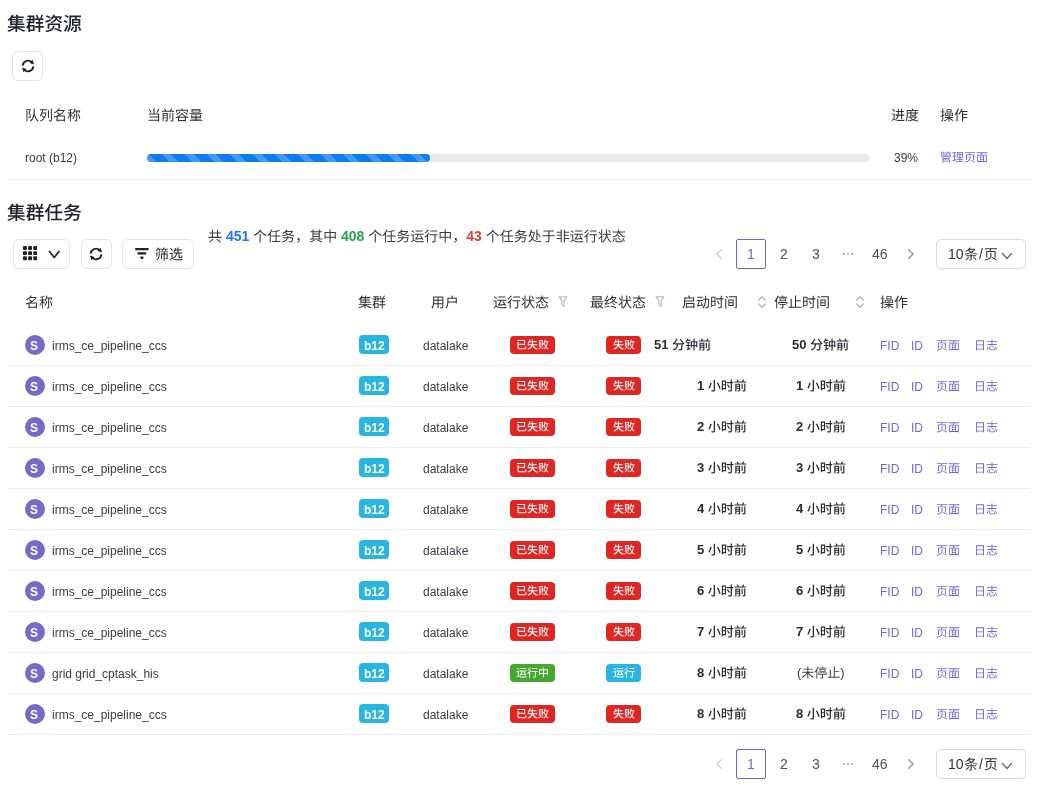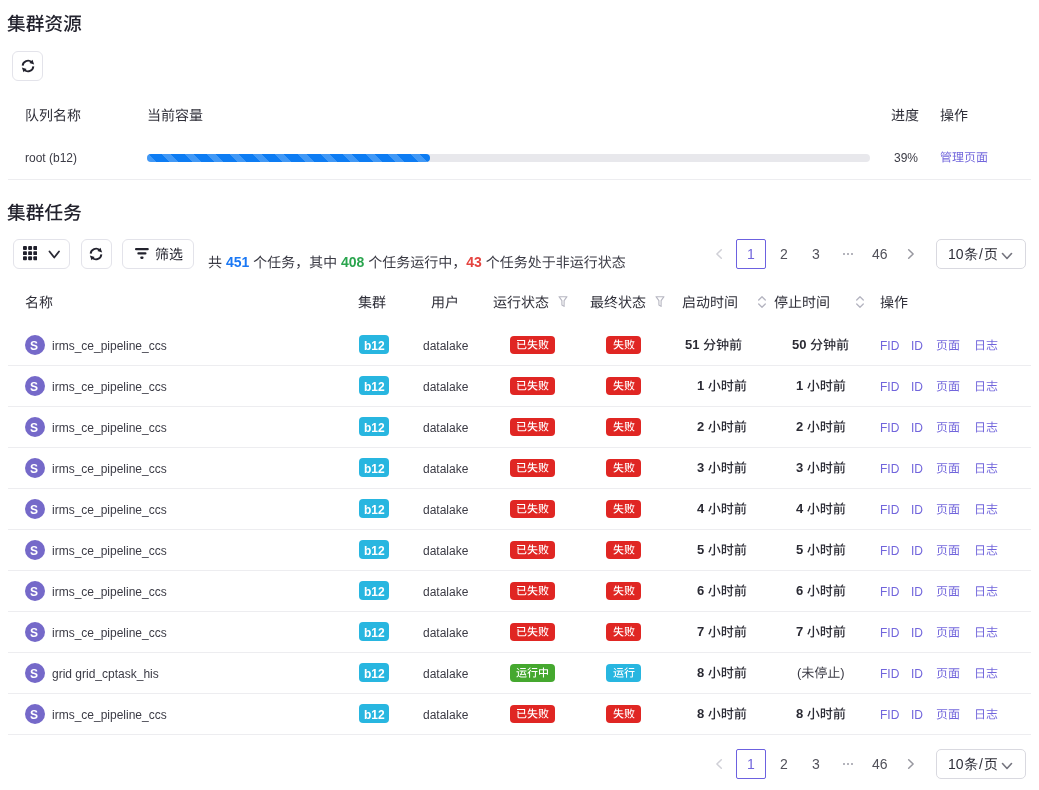--- a/index.html
+++ b/index.html
@@ -195,21 +195,21 @@
 <rect x="5.2" y="8.6" width="3.4" height="2.3" rx="1.1"></rect>
 </g>
       </svg>
     </div>
     <div style="position:absolute;left:154.6px;top:246.5px">
       <svg width="28" height="14" style="display:block;overflow:visible" font-family="Liberation Sans,sans-serif">
         <use href="#r16" transform="translate(0,0) scale(0.014)" fill="#22222d"></use>
         <use href="#r17" transform="translate(14,0) scale(0.014)" fill="#22222d"></use>
       </svg>
     </div>
-    <div style="position:absolute;left:208px;top:255px">
+    <div style="position:absolute;left:208px;top:229px">
       <svg width="417.737" height="14" style="display:block;overflow:visible" font-family="Liberation Sans,sans-serif">
         <use href="#r18" transform="translate(0,0) scale(0.014)" fill="#3b3b45"></use>
         <text x="17.8896" y="12.32" font-size="14px" font-weight="bold" fill="#1a78f5">451</text>
         <use href="#r19" transform="translate(45.1377,0) scale(0.014)" fill="#3b3b45"></use>
         <use href="#r20" transform="translate(59.1377,0) scale(0.014)" fill="#3b3b45"></use>
         <use href="#r21" transform="translate(73.1377,0) scale(0.014)" fill="#3b3b45"></use>
         <use href="#r22" transform="translate(87.1377,0) scale(0.014)" fill="#3b3b45"></use>
         <use href="#r23" transform="translate(101.138,0) scale(0.014)" fill="#3b3b45"></use>
         <use href="#r24" transform="translate(115.138,0) scale(0.014)" fill="#3b3b45"></use>
         <text x="133.027" y="12.32" font-size="14px" font-weight="bold" fill="#2aa54e">408</text>
@@ -398,21 +398,21 @@
       </div>
     </div>
     <div style="position:absolute;left:606px;top:335.5px;width:35px;height:18px;background:#e02623;border-radius:4px">
       <div style="position:absolute;left:6.5px;top:3.5px">
         <svg width="22" height="11" style="display:block;overflow:visible" font-family="Liberation Sans,sans-serif">
           <use href="#m7" transform="translate(0,0) scale(0.011)" fill="#fff"></use>
           <use href="#m8" transform="translate(11,0) scale(0.011)" fill="#fff"></use>
         </svg>
       </div>
     </div>
-    <div style="position:absolute;left:685px;top:338px">
+    <div style="position:absolute;left:654px;top:338px">
       <svg width="57.0718" height="13" style="display:block;overflow:visible" font-family="Liberation Sans,sans-serif">
         <text x="0" y="11.44" font-size="13px" font-weight="bold" fill="#2b2b34">51</text>
         <use href="#m9" transform="translate(18.0718,0) scale(0.013)" fill="#2b2b34"></use>
         <use href="#m10" transform="translate(31.0718,0) scale(0.013)" fill="#2b2b34"></use>
         <use href="#m11" transform="translate(44.0718,0) scale(0.013)" fill="#2b2b34"></use>
       </svg>
     </div>
     <div style="position:absolute;left:792px;top:338px">
       <svg width="57.0718" height="13" style="display:block;overflow:visible" font-family="Liberation Sans,sans-serif">
         <text x="0" y="11.44" font-size="13px" font-weight="bold" fill="#2b2b34">50</text>

